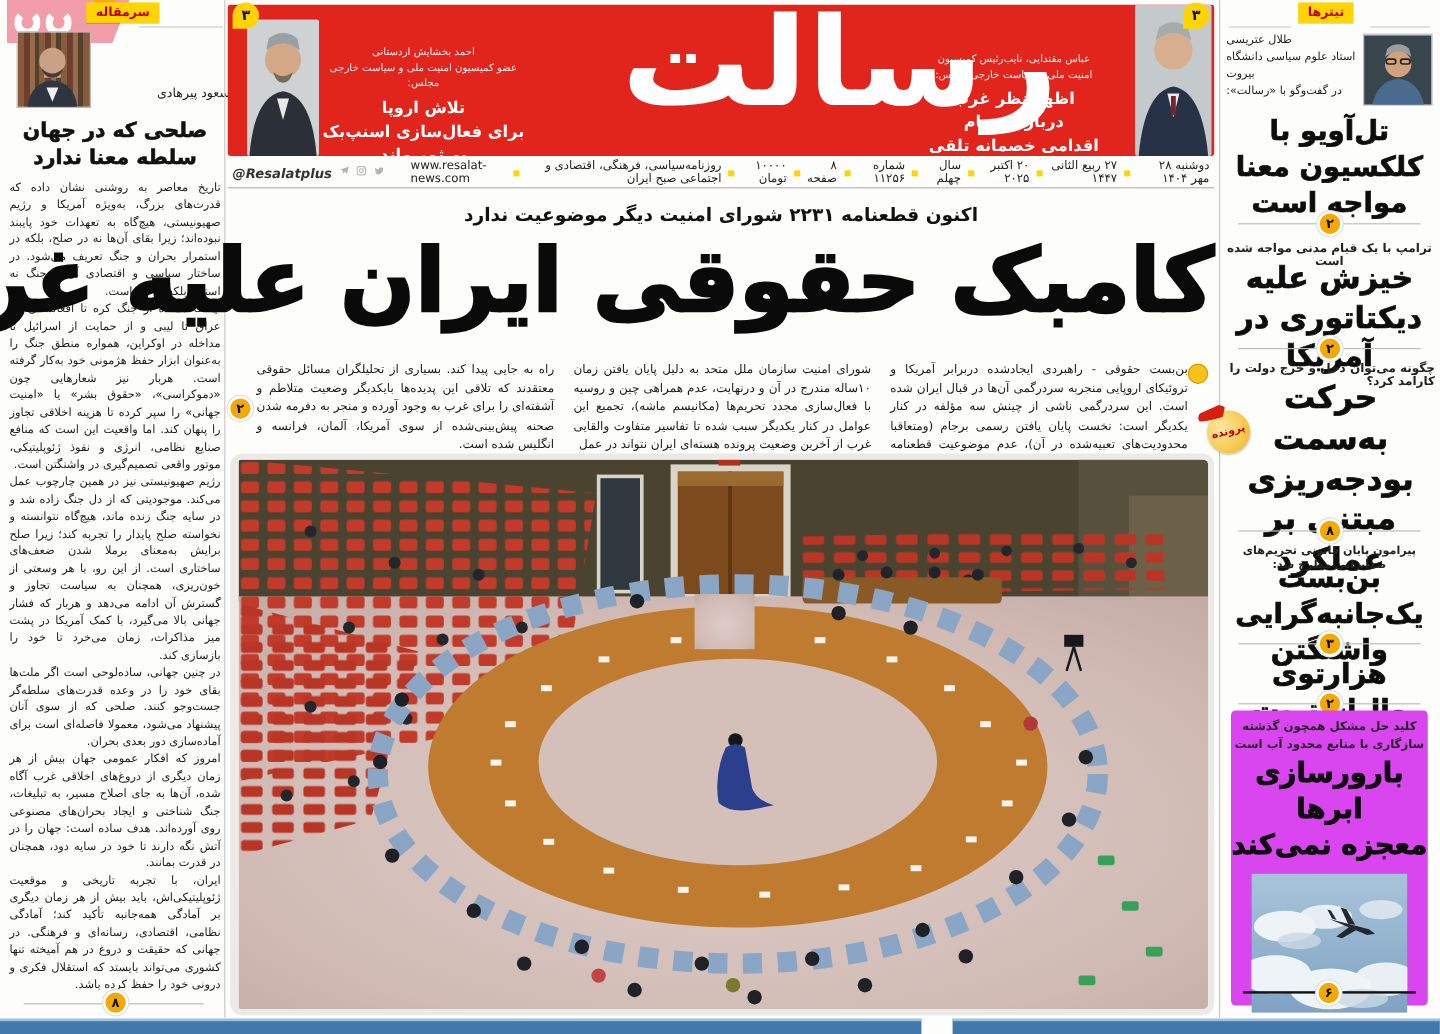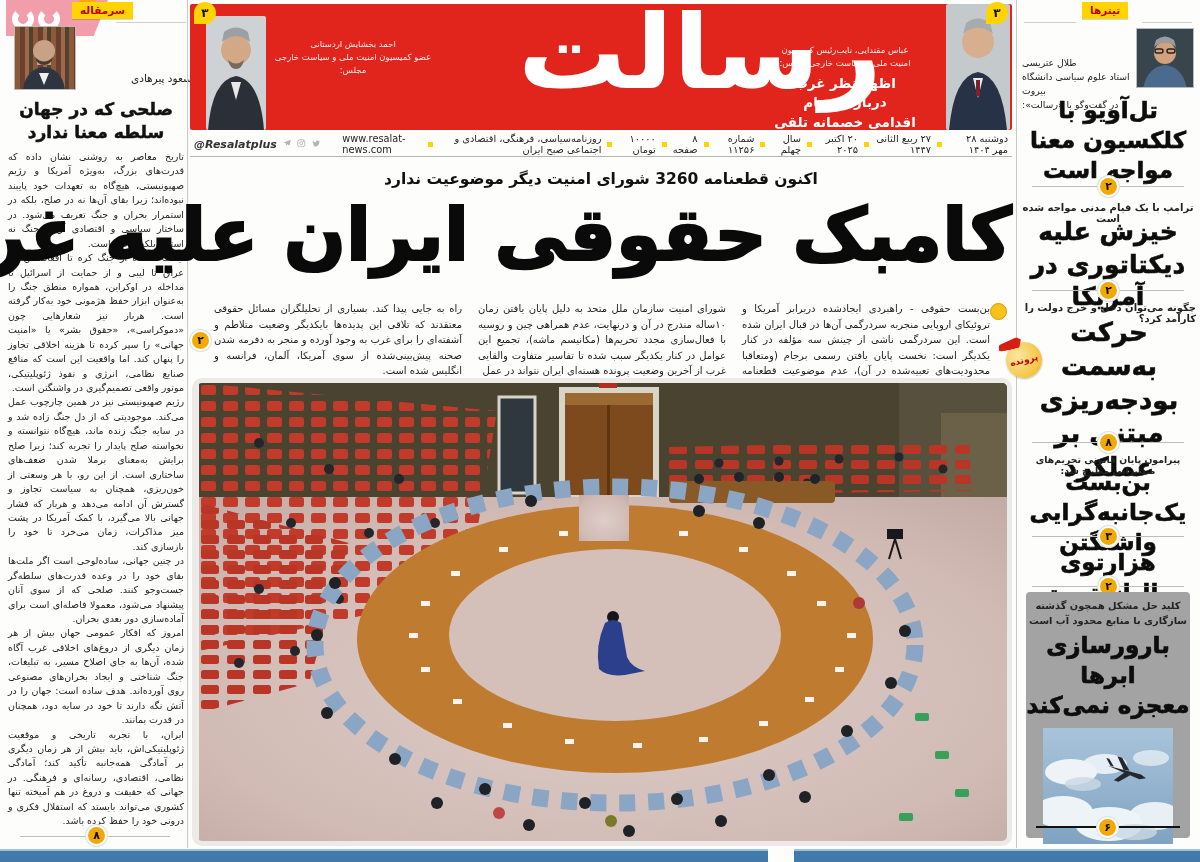--- a/index.html
+++ b/index.html
@@ -75,21 +75,21 @@
   .sb-headline { font-weight:bold; color:#0d0d0d; text-align:center;
     -webkit-text-stroke:.6px #0d0d0d; line-height:1.3; }
   .sb-kicker { font-size:10px; font-weight:bold; color:#222; text-align:center; }
   .dossier { position:absolute; width:36px; height:36px; border-radius:50%;
     background:radial-gradient(circle at 35% 35%, #fbe7a0, #f3b51d); color:#c00000;
     font-weight:bold; font-size:9px; display:flex; align-items:center; justify-content:center;
     transform:rotate(-14deg); box-shadow:0 1px 2px rgba(0,0,0,.25); }
   .dossier::before { content:""; position:absolute; top:-7px; left:-4px; width:26px; height:12px;
     background:#d81e12; border-radius:50% 50% 50% 50%/80% 80% 20% 20%;
     clip-path:polygon(0 40%,100% 0,78% 100%,0 100%); }
-  #water-box { left:1026px; top:592px; width:164px; height:246px; background:#a3a3a3;
+  #water-box { left:1026px; top:592px; width:164px; height:246px; background:#d946ef;
     border-radius:4px; padding-top:7px; }
   .wb-kicker { font-size:9.8px; font-weight:bold; text-align:center; line-height:1.5; color:#222; }
   .wb-headline { font-size:23px; font-weight:bold; text-align:center; line-height:1.3;
     color:#0d0d0d; -webkit-text-stroke:.7px #0d0d0d; }
   #clouds { margin:7px auto 0; width:130px; height:116px; display:block; }
   .wb-footline { position:absolute; left:10px; right:10px; bottom:10px; height:2px; background:#111; }
 
   
   .foot-bar { position:absolute; top:849px; height:13px; background:#4279ab;
     border-top:2px solid #9ec3df; }
@@ -145,20 +145,25 @@
         <circle cx="30" cy="34" r="15" fill="#d2a887"></circle>
         <path d="M16 26 q14 -12 28 0 l-2 -10 q-12 -9 -24 0 z" fill="#9aa0a4"></path>
         <path d="M22 44 q8 7 16 0 q-2 9 -8 9 q-6 0 -8 -9z" fill="#7a6a58"></path>
         <path d="M2 114 Q6 64 30 60 Q54 64 58 114 Z" fill="#2b2f38"></path>
         <path d="M25 66 L30 84 L35 66 Z" fill="#e8e8e8"></path>
       </svg>
     </div>
     <div class="mast-text" style="left:78px; top:34px; width:170px;">
       <div class="mast-small">احمد بخشایش اردستانی</div>
       <div class="mast-small">عضو کمیسیون امنیت ملی و سیاست خارجی مجلس:</div>
+      <div class="mast-big" style="margin-top:5px;">
+        <div>تلاش اروپا</div>
+        <div>برای فعال‌سازی اسنپ‌بک</div>
+        <div>بی‌ثمر ماند</div>
+      </div>
     </div>
 
     <div id="logo-script">رسالت</div>
 
     <div class="mast-text" style="left:560px; top:40px; width:190px;">
       <div class="mast-small">عباس مقتدایی، نایب‌رئیس کمیسیون</div>
       <div class="mast-small">امنیت ملی و سیاست خارجی مجلس:</div>
       <div class="mast-big" style="margin-top:4px;">
         <div>اظهارنظر غرب</div>
         <div>درباره برجام</div>
@@ -209,21 +214,21 @@
         </svg>
     </span>
     <span class="soc">
       <svg viewBox="0 0 12 12">
           <path d="M11 1 1 5l3 1 .5 3.5L6.5 7l2.5 3z" fill="#777"></path>
         </svg>
     </span>
     <span class="dl-handle">@Resalatplus</span>
   </div>
 
-  <div class="abs lead-kicker">اکنون قطعنامه 3260 شورای امنیت دیگر موضوعیت ندارد</div>
+  <div class="abs lead-kicker">اکنون قطعنامه ۲۲۳۱ شورای امنیت دیگر موضوعیت ندارد</div>
   <div class="abs lead-headline">کامبک حقوقی ایران علیه غرب</div>
 
   <div class="abs lead-icon"></div>
   <div class="abs lead-cols">
     <div class="lead-col">بن‌بست حقوقی - راهبردی ایجادشده دربرابر آمریکا و تروئیکای اروپایی منجربه سردرگمی آن‌ها در قبال ایران شده است. این سردرگمی ناشی از چینش سه مؤلفه در کنار یکدیگر است: نخست پایان یافتن رسمی برجام (ومتعاقبا محدودیت‌های تعبیه‌شده در آن)، عدم موضوعیت قطعنامه ۲۲۳۱</div>
     <div class="lead-col">شورای امنیت سازمان ملل متحد به دلیل پایان یافتن زمان ۱۰ساله مندرج در آن و درنهایت، عدم همراهی چین و روسیه با فعال‌سازی مجدد تحریم‌ها (مکانیسم ماشه)، تجمیع این عوامل در کنار یکدیگر سبب شده تا تفاسیر متفاوت والقایی غرب از آخرین وضعیت پرونده هسته‌ای ایران نتواند در عمل</div>
     <div class="lead-col">راه به جایی پیدا کند. بسیاری از تحلیلگران مسائل حقوقی معتقدند که تلاقی این پدیده‌ها بایکدیگر وضعیت متلاطم و آشفته‌ای را برای غرب به وجود آورده و منجر به دفرمه شدن صحنه پیش‌بینی‌شده از سوی آمریکا، آلمان، فرانسه و انگلیس شده است.</div>
   </div>
   <div class="pg-badge" style="left:190px; top:330px;">۲</div>
 
@@ -381,21 +386,21 @@
     <div class="abs" style="left:116px; top:28px; width:58px; height:60px; overflow:hidden; border:1px solid #bbb;">
       <svg width="58" height="60" viewBox="0 0 58 60">
         <rect width="58" height="60" fill="#39454d"></rect>
         <circle cx="30" cy="24" r="11" fill="#d0a37e"></circle>
         <path d="M19 18 q11 -9 22 0 l-2 -7 q-9 -7 -18 0 z" fill="#9a9d9f"></path>
         <rect x="20" y="20" width="8" height="4" rx="2" fill="none" stroke="#222" stroke-width="1.4"></rect>
         <rect x="32" y="20" width="8" height="4" rx="2" fill="none" stroke="#222" stroke-width="1.4"></rect>
         <path d="M8 60 Q12 38 30 36 Q48 38 52 60 Z" fill="#4b6b8e"></path>
       </svg>
     </div>
-    <div class="abs sb-caption" style="left:2px; top:56px; width:110px;">
+    <div class="abs sb-caption" style="left:2px; top:27px; width:110px;">
       <div>طلال عتریسی</div>
       <div>استاد علوم سیاسی دانشگاه بیروت</div>
       <div>در گفت‌وگو با «رسالت»:</div>
     </div>
     <div class="abs sb-headline" style="left:0; top:96px; width:176px; font-size:23px;">تل‌آویو با کلکسیون معنا مواجه است</div>
     <div class="divider-badge" style="left:12px; top:186px; width:152px;"></div>
     <div class="pg-badge" style="left:78px; top:176px;">۲</div>
 
     <div class="abs sb-kicker" style="left:0; top:202px; width:176px;">ترامپ با یک قیام مدنی مواجه شده است</div>
     <div class="abs sb-headline" style="left:0; top:216px; width:176px; font-size:25px;">خیزش علیه دیکتاتوری در آمریکا</div>

